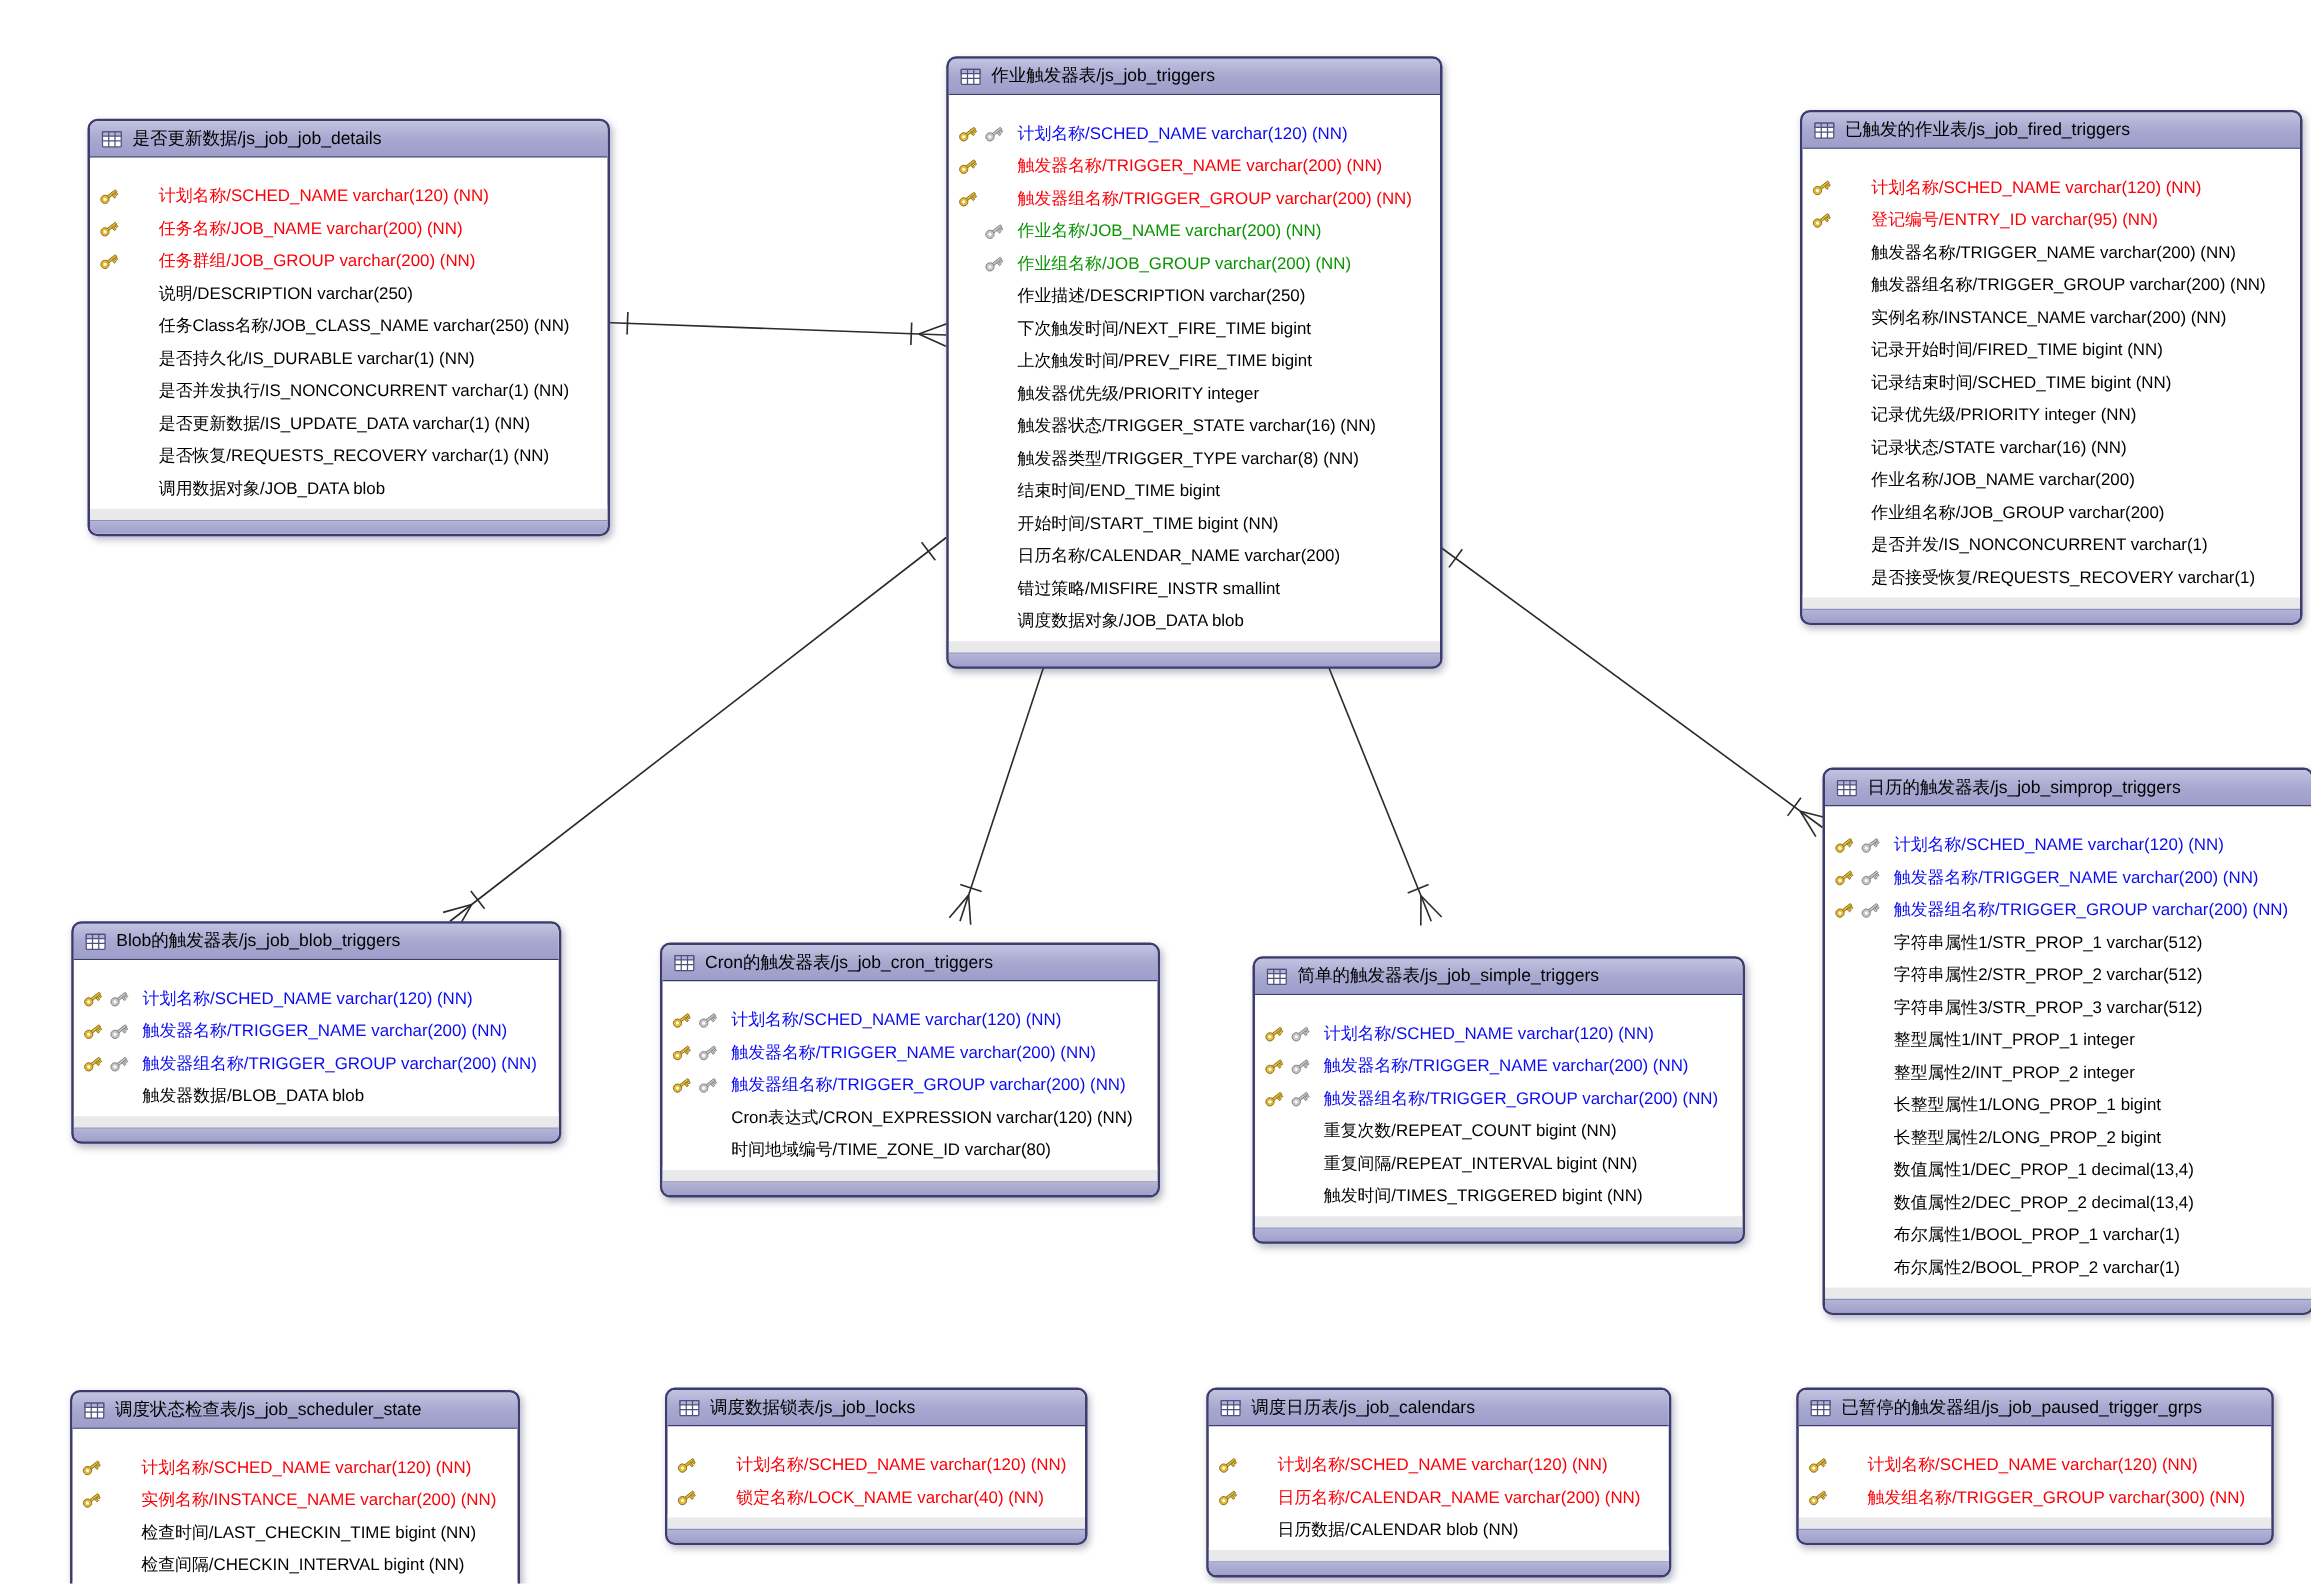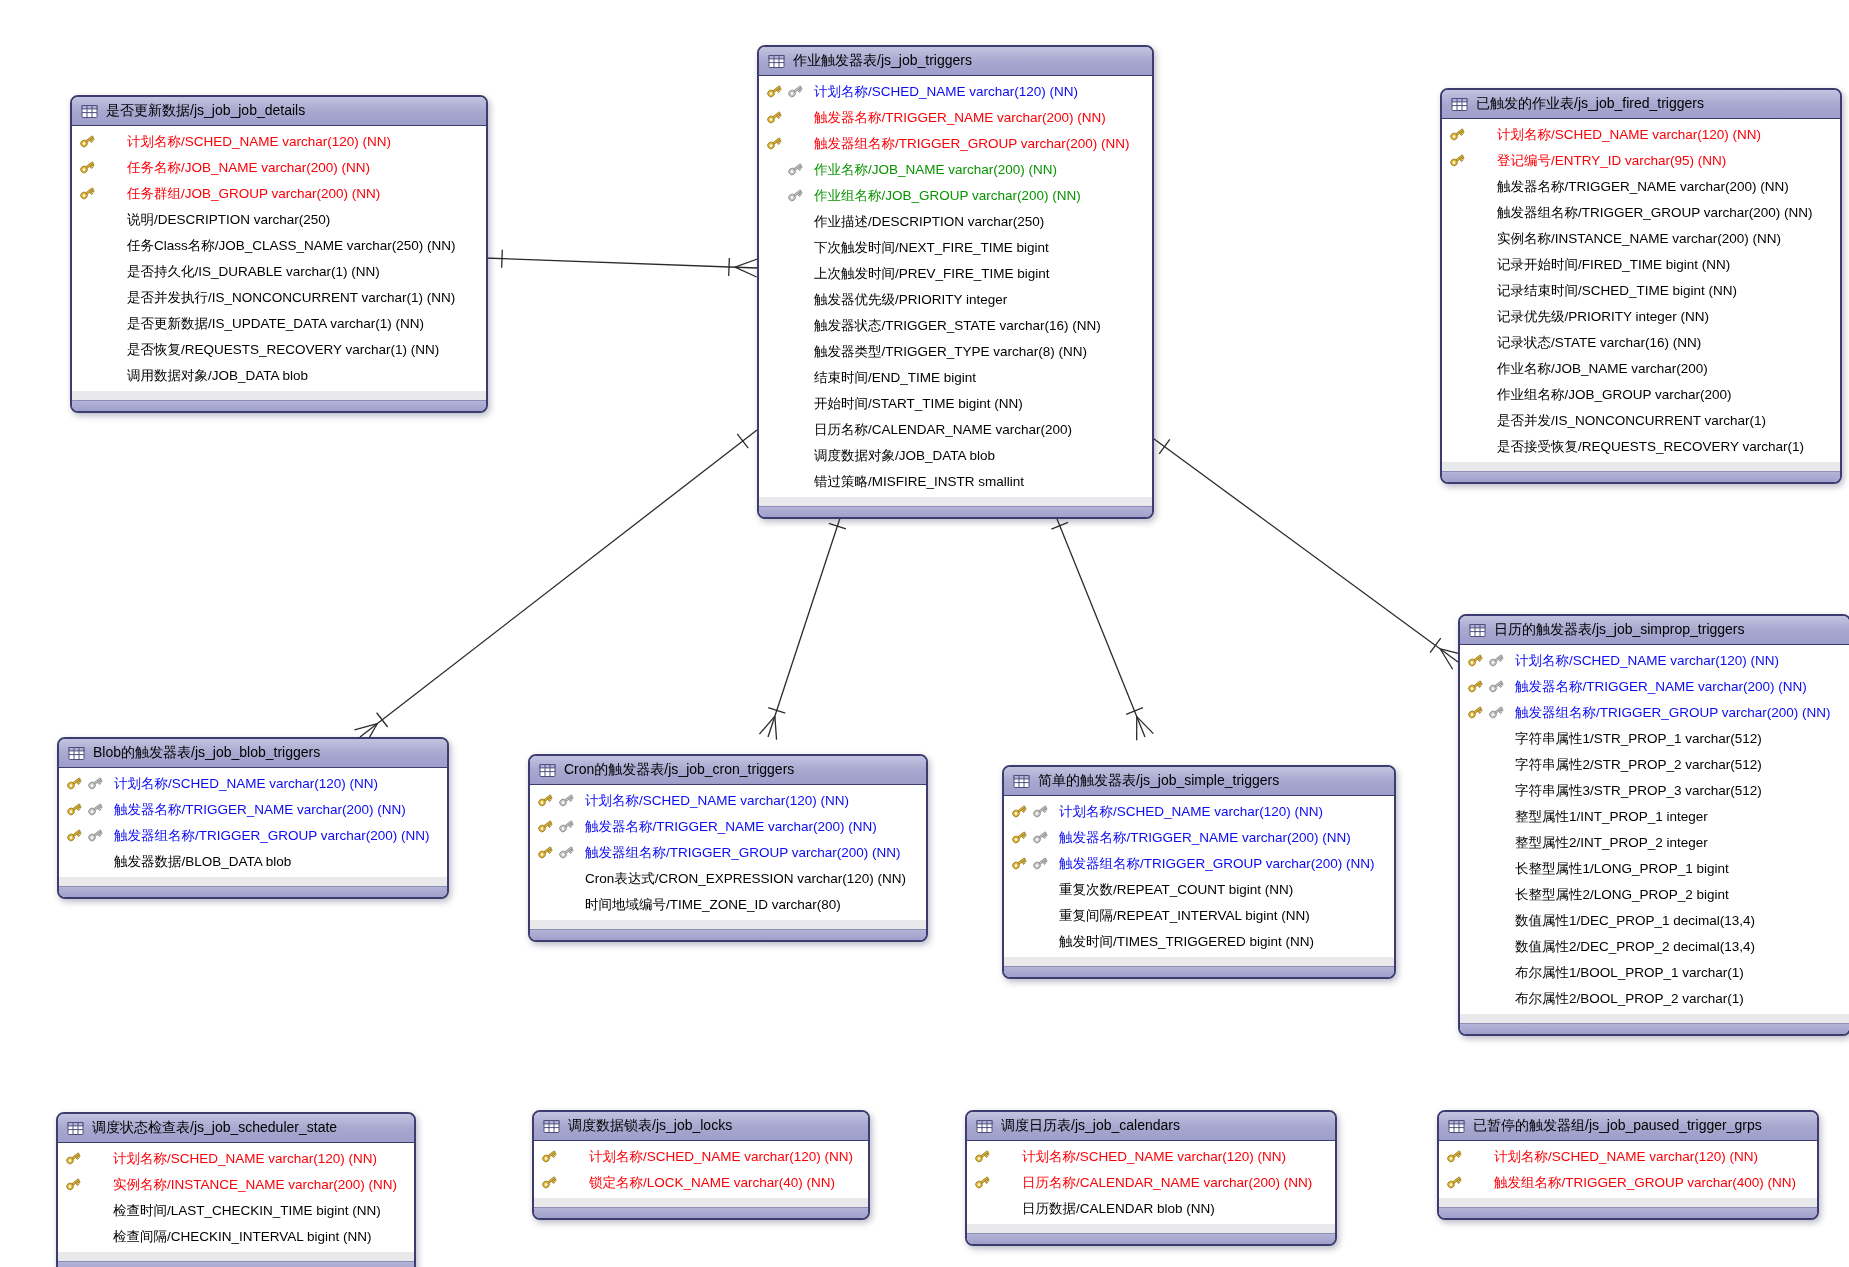--- a/index.html
+++ b/index.html
@@ -16,21 +16,21 @@
     overflow:hidden;
   }
   .hdr{
     height:28px;display:flex;align-items:center;
     background:linear-gradient(180deg,#c2c2e0 0%,#a6a6cf 55%,#9e9ecb 100%);
     border-bottom:1px solid var(--c-border);
     padding-left:9px;
   }
   .tbl-ico{width:17px;height:15px;flex:0 0 auto;}
   .ttl{margin-left:8px;font-size:14px;color:#000;white-space:nowrap;}
-  .rows{padding-top:2px;}
+  .rows{padding-top:18px;}
   .row{position:relative;height:26px;line-height:26px;white-space:nowrap;}
   .row .ico{position:absolute;top:5px;width:16px;height:16px;}
   .row .i1{left:7px;}
   .row .i2{left:28px;}
   .row .txt{display:inline-block;margin-left:55px;font-size:13.5px;}
   .c-red{color:var(--c-red);}
   .c-blue{color:var(--c-blue);}
   .c-green{color:var(--c-green);}
   .c-black{color:var(--c-black);}
   .spacer{height:3px;background:#fff;}
@@ -232,26 +232,26 @@
 
   <div class="row">
     <span class="txt c-black">开始时间/START_TIME bigint (NN)</span>
   </div>
 
   <div class="row">
     <span class="txt c-black">日历名称/CALENDAR_NAME varchar(200)</span>
   </div>
 
   <div class="row">
+    <span class="txt c-black">错过策略/MISFIRE_INSTR smallint</span>
+  </div>
+
+  <div class="row">
     <span class="txt c-black">调度数据对象/JOB_DATA blob</span>
   </div>
-
-  <div class="row">
-    <span class="txt c-black">错过策略/MISFIRE_INSTR smallint</span>
-  </div>
 </div>
     <div class="spacer"></div>
     <div class="strip"></div>
     <div class="foot"></div>
   </div>
 
   <div class="table" style="left: 1440px; top: 88px; width: 398px;">
     <div class="hdr">
       <svg class="tbl-ico">
           <use href="#sym-tbl"></use>
@@ -631,21 +631,21 @@
       <span class="ttl">已暂停的触发器组/js_job_paused_trigger_grps</span>
     </div>
     <div class="rows">
   <div class="row">
     <span class="txt c-red">计划名称/SCHED_NAME varchar(120) (NN)</span>
   <svg class="ico i1" viewBox="0 0 16 16">
             <use href="#sym-key" class="keyfill-gold"></use>
           </svg></div>
 
   <div class="row">
-    <span class="txt c-red">触发组名称/TRIGGER_GROUP varchar(400) (NN)</span>
+    <span class="txt c-red">触发组名称/TRIGGER_GROUP varchar(300) (NN)</span>
   <svg class="ico i1" viewBox="0 0 16 16">
             <use href="#sym-key" class="keyfill-gold"></use>
           </svg></div>
 </div>
     <div class="spacer"></div>
     <div class="strip"></div>
     <div class="foot"></div>
   </div>
 </div>
 

